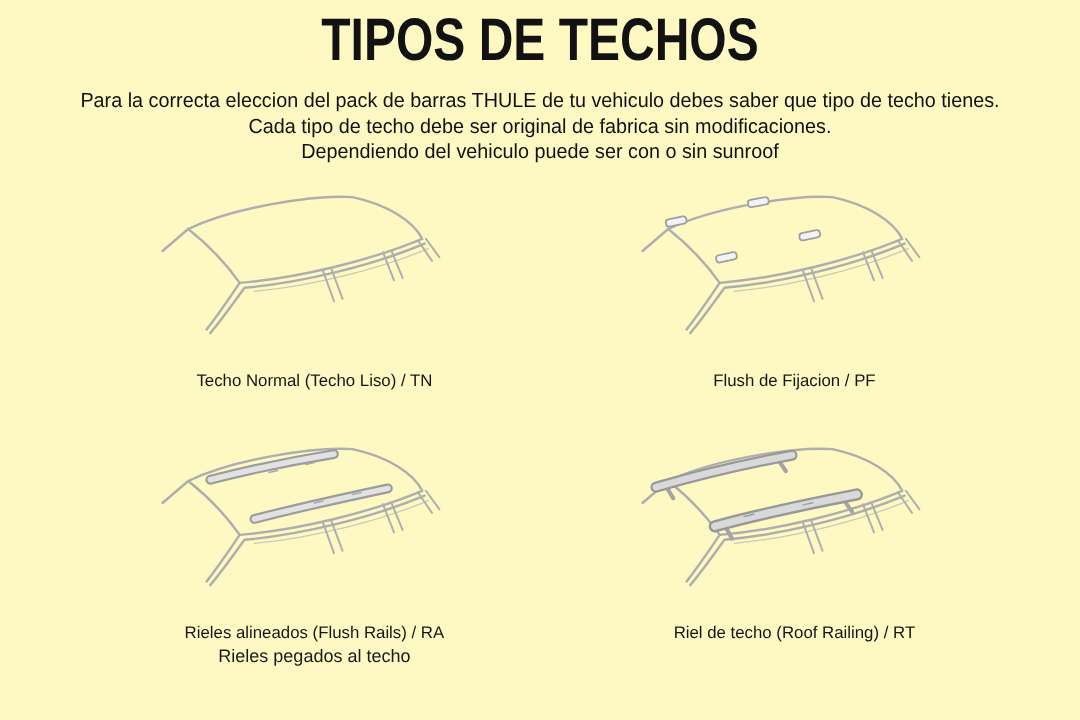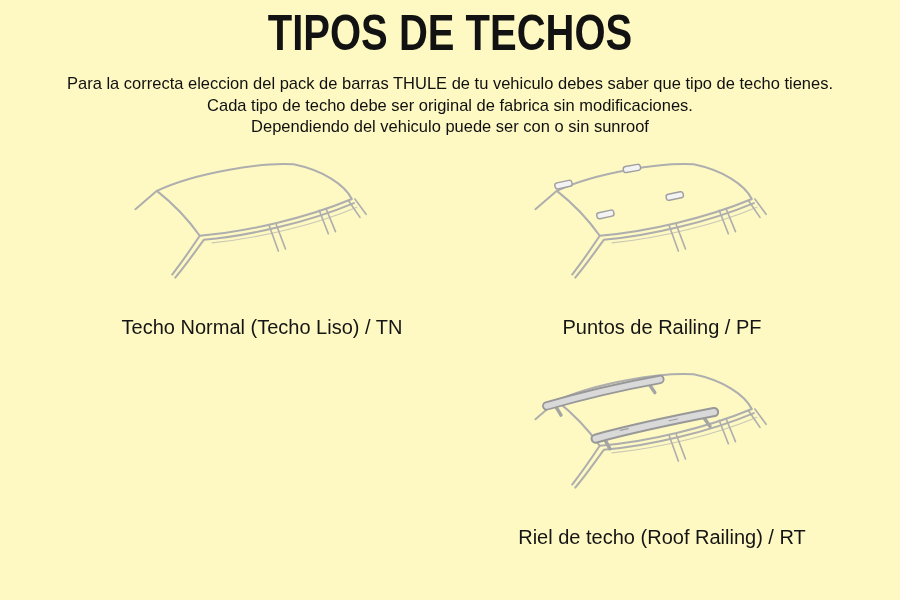--- a/index.html
+++ b/index.html
@@ -42,22 +42,22 @@
   }
   .cell {
     position: absolute;
     width: 380px;
     display: flex;
     flex-direction: column;
     align-items: center;
   }
   .cell svg { display: block; }
   .caption {
-    margin-top: 18px;
-    font-size: 20px;
+    margin-top: 8px;
+    font-size: 14px;
     line-height: 22px;
     color: #151515;
     text-align: left;
     white-space: nowrap;
   }
   .subcaption {
     font-size: 15px;
     line-height: 19px;
     color: #1a1a1a;
     text-align: center;
@@ -113,23 +113,37 @@
   <div class="cell cell-tr">
     <svg width="340" height="148" viewBox="0 0 330 145">
       <use href="#roof-base"></use>
       <g fill="#f3f3f3" stroke="#9f9f9f" stroke-width="1.4">
         <rect x="60" y="31" width="17" height="6" rx="2.5" transform="rotate(-12 68 34)"></rect>
         <rect x="127" y="15" width="17" height="6" rx="2.5" transform="rotate(-10 136 18)"></rect>
         <rect x="101" y="60" width="17" height="6" rx="2.5" transform="rotate(-12 110 63)"></rect>
         <rect x="169" y="42" width="17" height="6" rx="2.5" transform="rotate(-12 178 45)"></rect>
       </g>
     </svg>
-    <div class="caption">Puntos de Railing / PF</div>
+    <div class="caption">Flush de Fijacion / PF</div>
   </div>
 
+  <div class="cell cell-bl">
+    <svg width="340" height="148" viewBox="0 0 330 145">
+      <use href="#roof-base"></use>
+      <g fill="none" stroke-linecap="round">
+        <path d="M80,39 C115,30 150,23 181,18" stroke="#9c9c9c" stroke-width="8"></path>
+        <path d="M80,39 C115,30 150,23 181,18" stroke="#e2e2e2" stroke-width="4.5"></path>
+        <path d="M116,71 C155,61 192,53 225,46" stroke="#9c9c9c" stroke-width="8"></path>
+        <path d="M116,71 C155,61 192,53 225,46" stroke="#e2e2e2" stroke-width="4.5"></path>
+        <path d="M128,33 l7,-1.6 M158,26.5 l7,-1.5 M165,58 l7,-1.6 M196,51 l7,-1.5" stroke="#a8a8a8" stroke-width="1.2"></path>
+      </g>
+    </svg>
+    <div class="caption">Rieles alineados (Flush Rails) / RA</div>
+    <div class="subcaption">Rieles pegados al techo</div>
+  </div>
 
   <div class="cell cell-br">
     <svg width="340" height="148" viewBox="0 0 330 145">
       <use href="#roof-base"></use>
       <g fill="none" stroke-linecap="round">
 
         <path d="M60,44 L66,54 M152,23 L158,32 M108,76 L114,87 M205,55 L212,65" stroke="#a5a5a5" stroke-width="3.4"></path>
 
         <path d="M52,45 C90,34 130,25 163,19" stroke="#989898" stroke-width="9"></path>
         <path d="M52,45 C90,34 130,25 163,19" stroke="#d9d9d9" stroke-width="5.5"></path>

